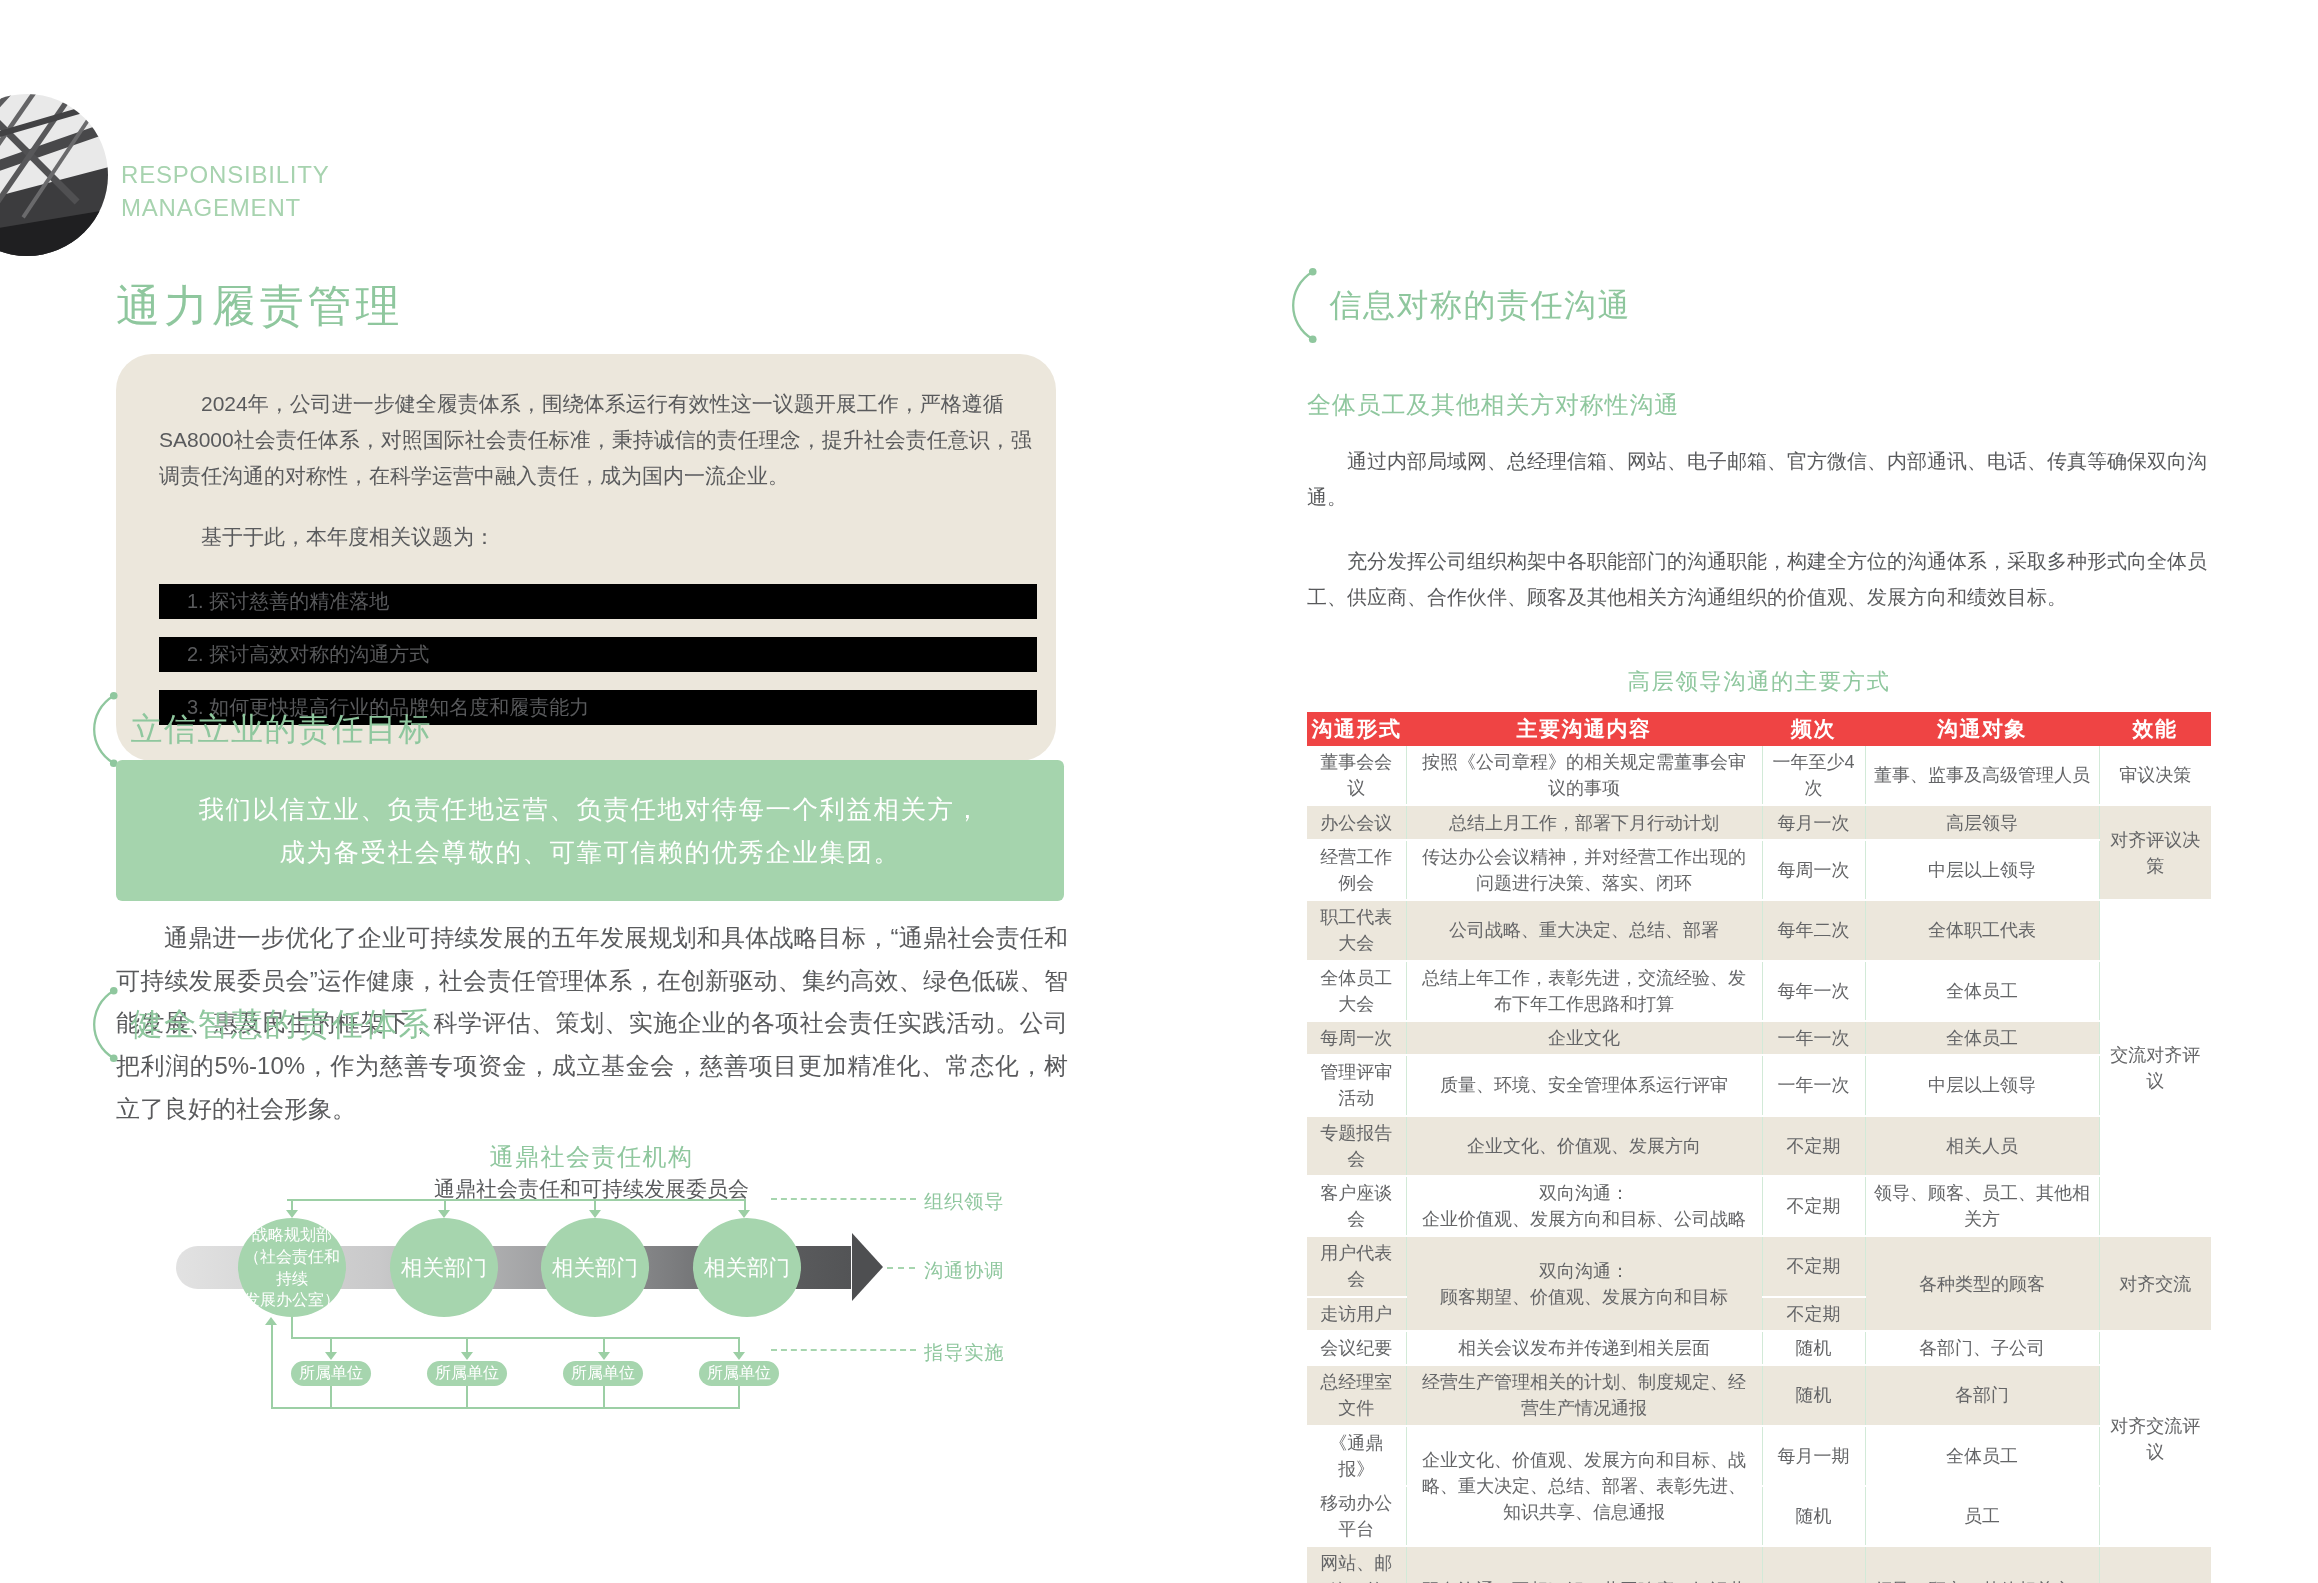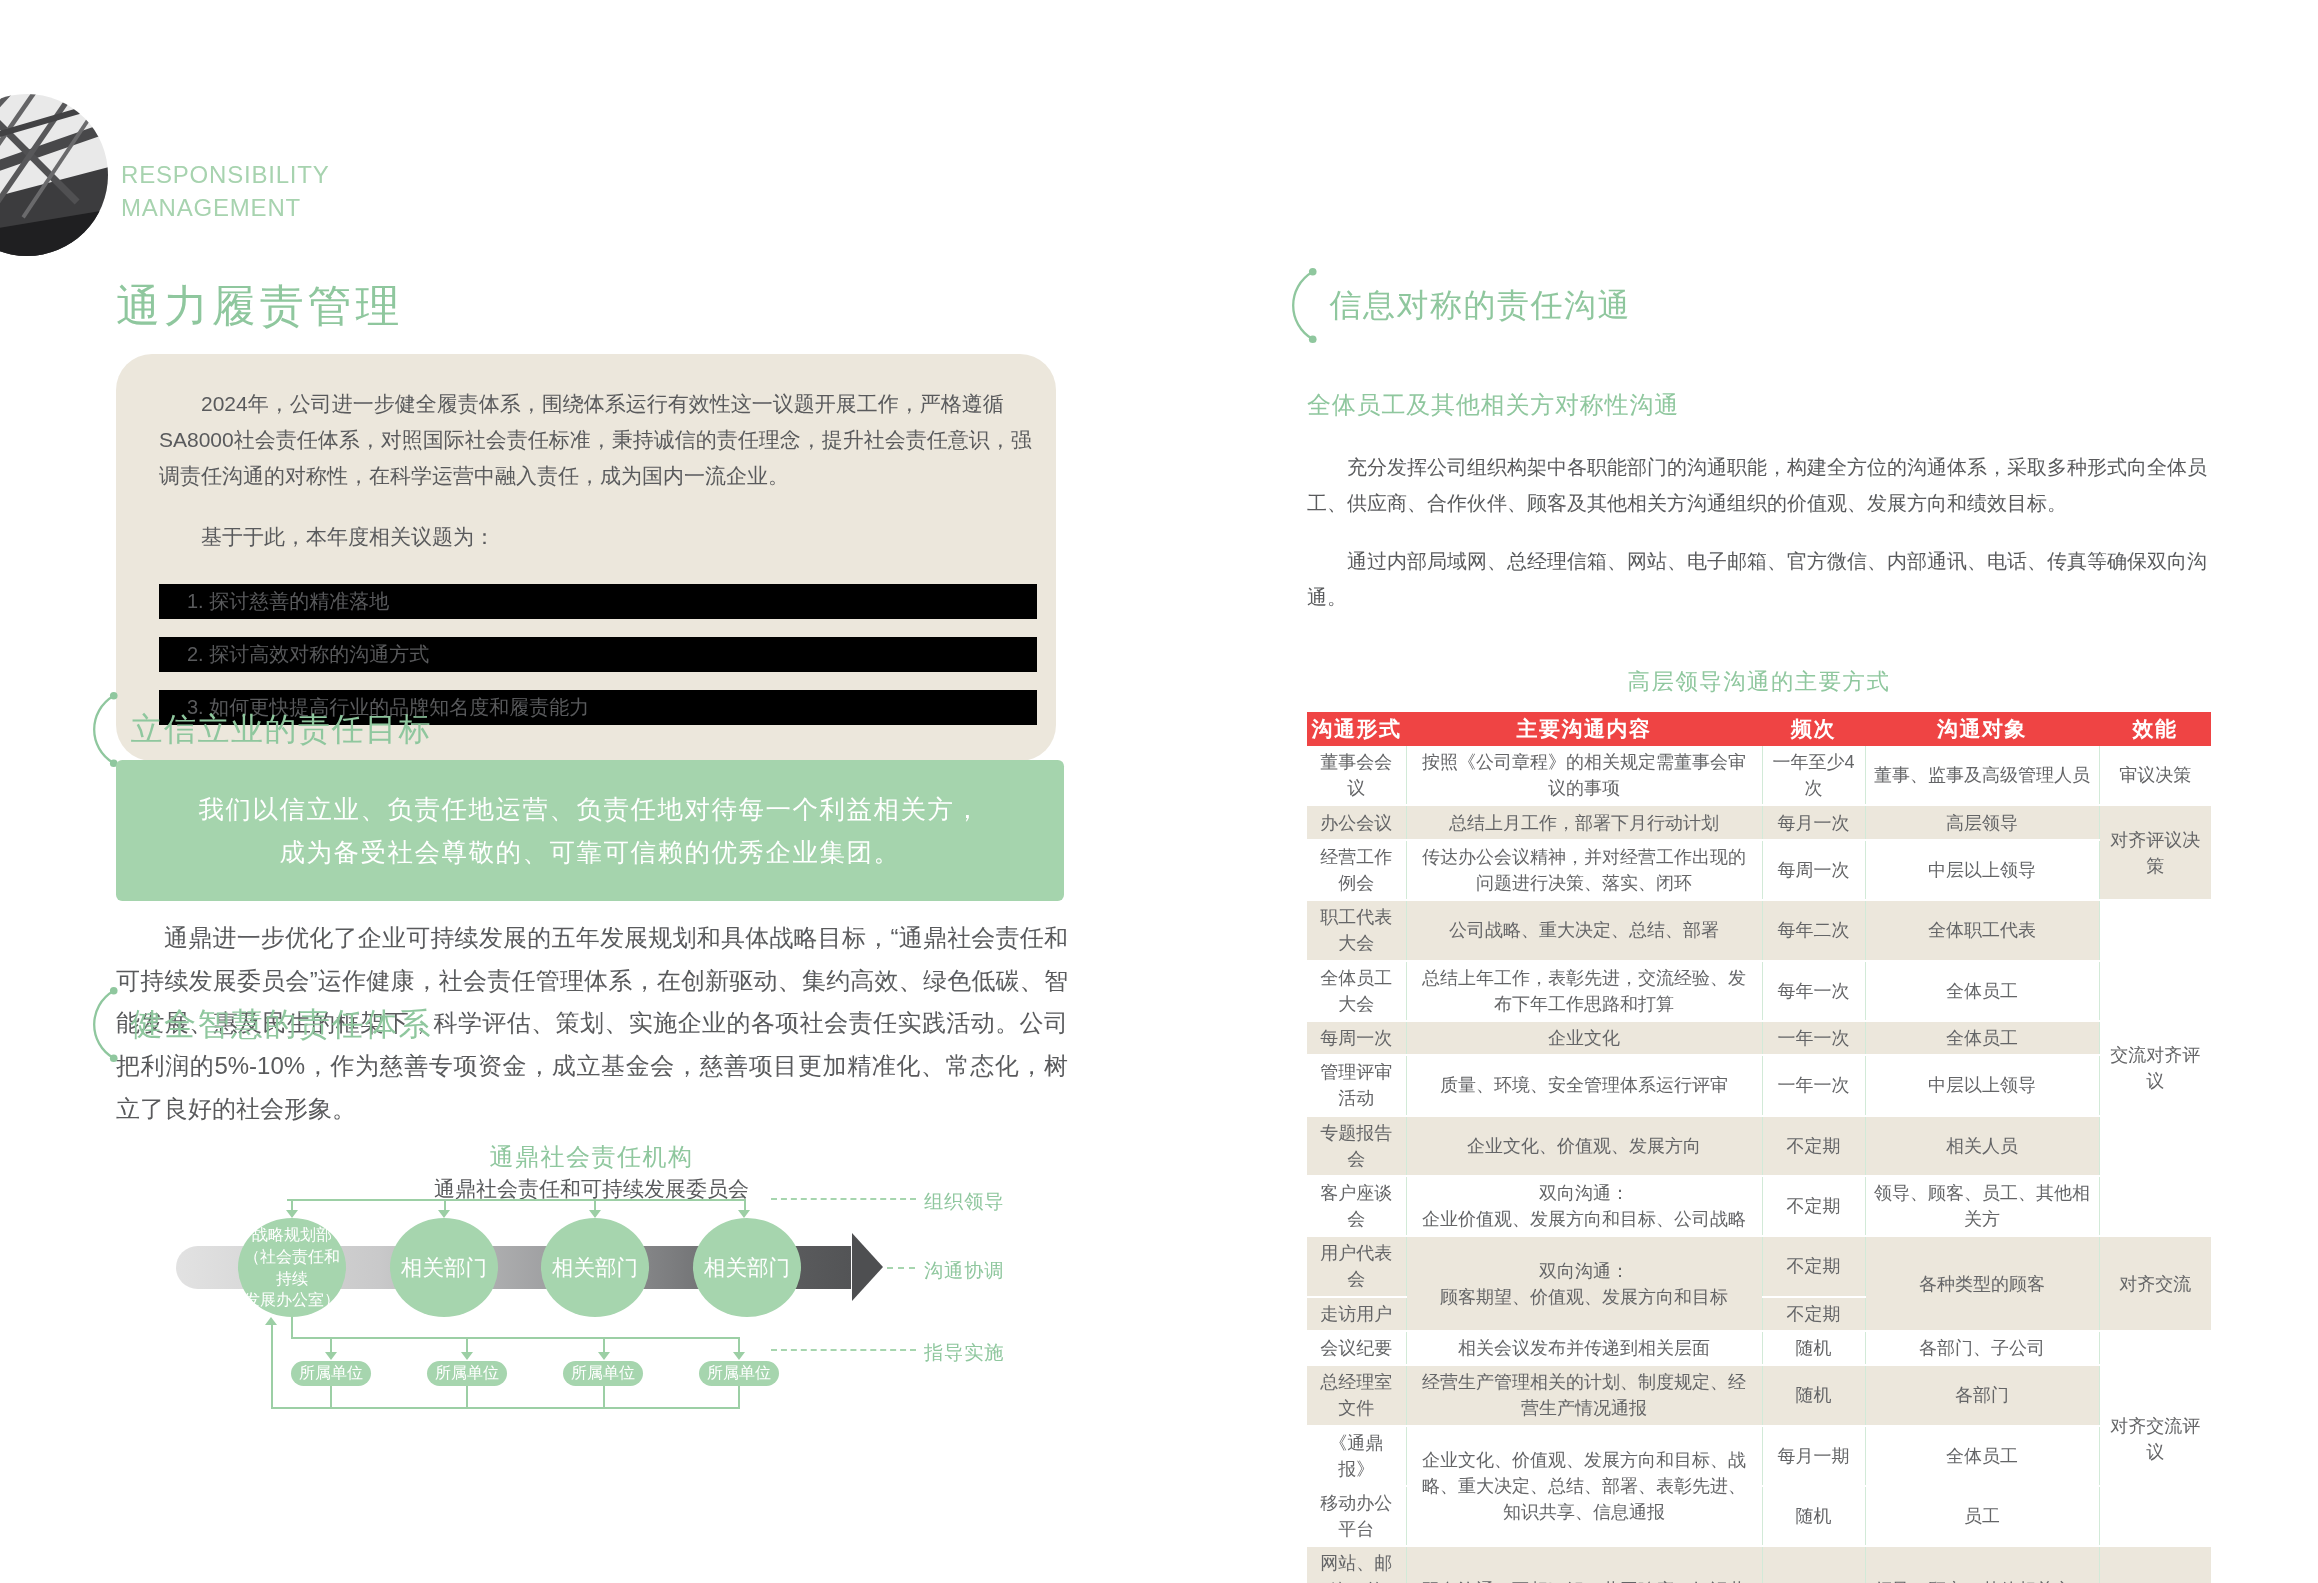--- a/index.html
+++ b/index.html
@@ -208,22 +208,22 @@
     <div class="sec-head" style="position:relative;left:0;top:0;">
       <svg class="bracket" width="46" height="83" viewBox="0 0 60 108">
         <path d="M44,10 C10,30 10,78 44,98" fill="none" stroke="#8fc79e" stroke-width="3"></path>
         <circle cx="44" cy="10" r="5" fill="#8fc79e"></circle>
           <circle cx="44" cy="98" r="5" fill="#8fc79e"></circle>
       </svg>
       <h2>信息对称的责任沟通</h2>
     </div>
 
     <div class="sub-head">全体员工及其他相关方对称性沟通</div>
+    <p class="r-para second">通过内部局域网、总经理信箱、网站、电子邮箱、官方微信、内部通讯、电话、传真等确保双向沟通。</p>
     <p class="r-para">充分发挥公司组织构架中各职能部门的沟通职能，构建全方位的沟通体系，采取多种形式向全体员工、供应商、合作伙伴、顾客及其他相关方沟通组织的价值观、发展方向和绩效目标。</p>
-    <p class="r-para second">通过内部局域网、总经理信箱、网站、电子邮箱、官方微信、内部通讯、电话、传真等确保双向沟通。</p>
 
     <div class="table-title">高层领导沟通的主要方式</div>
 
     <table class="comm">
       <colgroup>
           <col style="width:99px">
           <col style="width:356px">
           <col style="width:103px">
           <col style="width:234px">
           <col style="width:112px">

